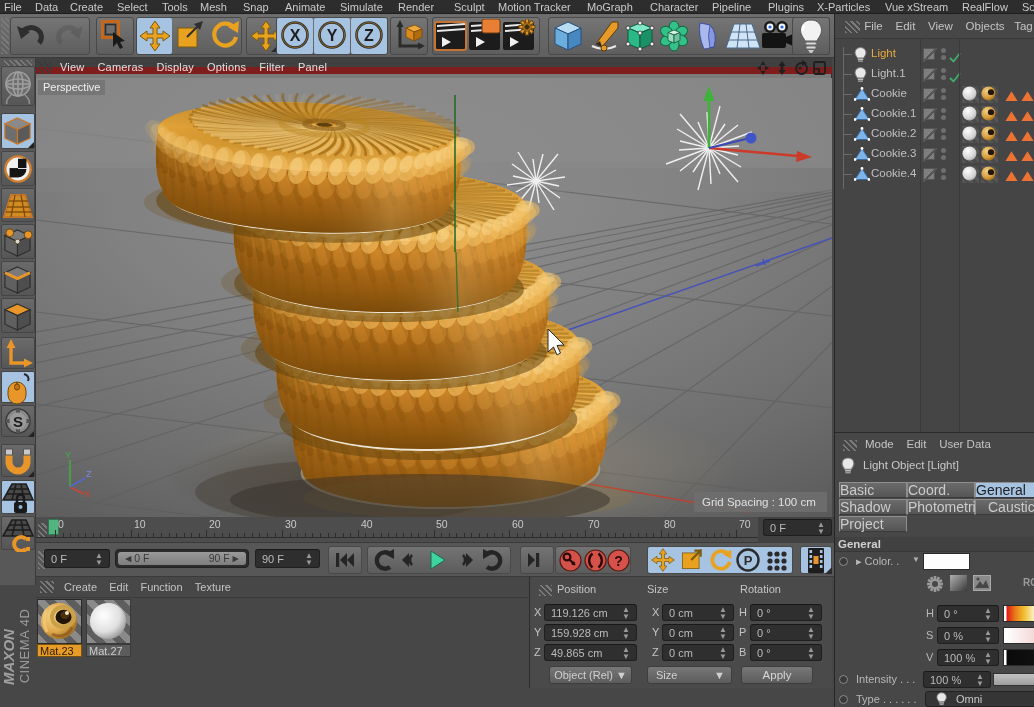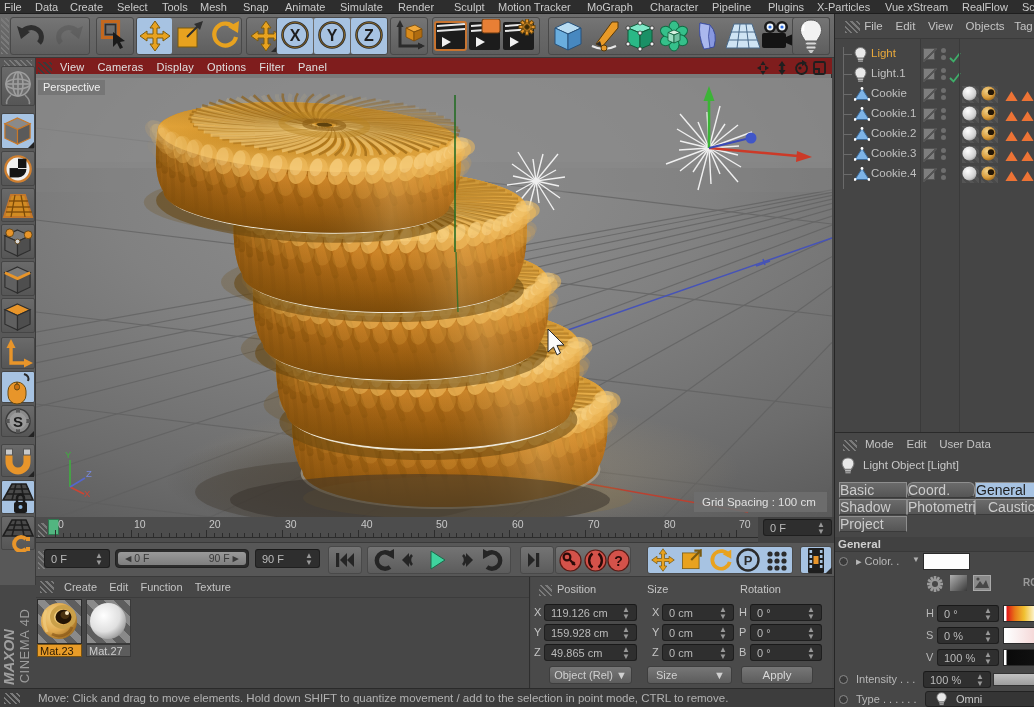--- a/index.html
+++ b/index.html
@@ -358,21 +358,21 @@
       </svg>
 </div>
 
 <div class="abs" style="left:0;top:585px;width:36px;height:103px;background:#474747">
 <div style="position:absolute;left:-25px;top:64px;transform:rotate(-90deg);width:66px;height:16px;text-align:center;white-space:nowrap">
 <span style="font-size:15px;font-weight:bold;font-style:italic;color:#a0a0a0">MAXON</span></div>
 <div style="position:absolute;left:-19px;top:53px;transform:rotate(-90deg);width:84px;height:16px;text-align:center;white-space:nowrap"><span style="font-size:13px;color:#9d9d9d;letter-spacing:0.5px">CINEMA 4D</span></div>
 </div>
 
 <div class="abs" id="vp" style="left:36px;top:58px;width:796px;height:459px;background:#7b7b7b;border-right:1px solid #2e2e2e">
-  <div class="abs" style="left:0;top:0;width:796px;height:16px;background:#7f1d1d;border-bottom:7px solid #7f1d1d">
+  <div class="abs" style="left:0;top:0;width:796px;height:16px;background:#404040;border-bottom:7px solid #7f1d1d">
     <div class="abs" style="left:2px;top:4px;width:14px;height:12px;background-image:repeating-linear-gradient(45deg,#3a3a3a 0 1.5px,transparent 1.5px 4px)"></div>
     <div class="abs" style="left:24px;top:3px;font-size:11px;color:#e0e0e0;letter-spacing:0.2px">View&nbsp;&nbsp;&nbsp;&nbsp;Cameras&nbsp;&nbsp;&nbsp;&nbsp;Display&nbsp;&nbsp;&nbsp;&nbsp;Options&nbsp;&nbsp;&nbsp;&nbsp;Filter&nbsp;&nbsp;&nbsp;&nbsp;Panel</div>
     <div class="abs" id="vpicons" style="right:6px;top:2px;width:70px;height:16px"><svg width="70" height="16" viewBox="0 0 70 16">
 <g fill="#1f1f1f">
               <path d="M7 1 L9.5 5 L4.5 5 Z"></path>
               <path d="M7 15 L9.5 11 L4.5 11 Z"></path>
               <path d="M1 8 L5 5.5 L5 10.5 Z"></path>
               <path d="M13 8 L9 5.5 L9 10.5 Z"></path>
 <path d="M26 1 L29.5 6 L22.5 6 Z"></path>
               <path d="M26 15 L29.5 10 L22.5 10 Z"></path>
@@ -2142,24 +2142,20 @@
       <div class="ibox" style="left:13px;top:67px;width:93px;height:17px">49.865 cm<span class="spin">▲<br>▼</span></div>
       <span class="abs mtxt" style="left:121px;top:69px">Z</span>
       <div class="ibox" style="left:131px;top:67px;width:72px;height:17px">0 cm<span class="spin">▲<br>▼</span></div>
       <span class="abs mtxt" style="left:208px;top:69px">B</span>
       <div class="ibox" style="left:219px;top:67px;width:72px;height:17px">0 °<span class="spin">▲<br>▼</span></div>
       <div class="abs btn" style="left:18px;top:89px;width:83px;height:18px;color:#d0d0d0;font-size:11px;text-align:center;line-height:17px">Object (Rel) ▼</div>
       <div class="abs btn" style="left:116px;top:89px;width:85px;height:18px;color:#d0d0d0;font-size:11px;line-height:17px"><span style="margin-left:8px">Size</span><span style="float:right;margin-right:6px">▼</span></div>
       <div class="abs btn" style="left:210px;top:89px;width:72px;height:18px;color:#d8d8d8;font-size:11.5px;text-align:center;line-height:17px">Apply</div>
     </div>
 
-<div class="abs" style="left:0;top:688px;width:1034px;height:19px;background:#3d3d3d;border-top:1px solid #2a2a2a">
-  <div class="abs grip" style="left:4px;top:4px;width:16px;height:11px"></div>
-  <div class="abs" style="left:38px;top:3px;font-size:11.5px;color:#b2b2b2;white-space:nowrap">Move: Click and drag to move elements. Hold down SHIFT to quantize movement / add to the selection in point mode, CTRL to remove.</div>
-</div>
 
 <div class="abs" id="objman" style="left:834px;top:14px;width:200px;height:418px;background:#454545;border-left:1px solid #262626">
   <div class="abs" style="left:0;top:0;width:100%;height:25px;background:#474747;border-bottom:1px solid #3a3a3a">
     <div class="abs grip" style="left:10px;top:7px;width:15px;height:12px"></div>
     <span class="abs mtxt" style="left:26px;top:6px;font-size:11.5px">&nbsp;File&nbsp;&nbsp;&nbsp;&nbsp;Edit&nbsp;&nbsp;&nbsp;&nbsp;View&nbsp;&nbsp;&nbsp;&nbsp;Objects&nbsp;&nbsp;&nbsp;Tag</span>
   </div>
   <div class="abs" id="otree" style="left:0;top:25px;width:200px;height:393px">
         <div class="abs" style="left:19px;top:8px;width:16px;height:16px"><svg width="13" height="16" viewBox="0 0 13 16">
             <path d="M 6.5 0.5 C 3 0.5 1 3 1 5.8 C 1 8 2.8 9.5 3.3 11 L 9.7 11 C 10.2 9.5 12 8 12 5.8 C 12 3 10 0.5 6.5 0.5 Z" fill="#e8e8e8" stroke="#777"></path>
             <rect x="3.8" y="11.5" width="5.4" height="1.6" fill="#bbb"></rect>
@@ -2399,21 +2395,21 @@
 <div class="abs" id="attr" style="left:834px;top:432px;width:200px;height:275px;background:#474747;border-left:1px solid #262626;border-top:1px solid #2a2a2a">
       <div class="abs grip" style="left:8px;top:7px;width:14px;height:11px"></div>
       <span class="abs mtxt" style="left:30px;top:5px;font-size:11.5px">Mode&nbsp;&nbsp;&nbsp;&nbsp;Edit&nbsp;&nbsp;&nbsp;&nbsp;User Data</span>
       <div class="abs" style="left:6px;top:24px"><svg width="14" height="18" viewBox="0 0 13 16">
           <path d="M 6.5 0.5 C 3 0.5 1 3 1 5.8 C 1 8 2.8 9.5 3.3 11 L 9.7 11 C 10.2 9.5 12 8 12 5.8 C 12 3 10 0.5 6.5 0.5 Z" fill="#e8e8e8" stroke="#777"></path>
           <rect x="3.8" y="11.5" width="5.4" height="1.6" fill="#bbb"></rect>
           <rect x="4.1" y="13.4" width="4.8" height="1.5" fill="#999"></rect>
         </svg></div>
       <span class="abs" style="left:28px;top:26px;font-size:11.5px;color:#c8c8c8">Light Object [Light]</span>
       <div class="tab" style="left:4px;top:49px;width:68px;height:16px;">Basic</div>
-      <div class="tab" style="left:72px;top:49px;width:68px;height:16px;border-radius:6px;">Coord.</div>
+      <div class="tab" style="left:72px;top:49px;width:68px;height:16px;">Coord.</div>
       <div class="tab" style="left:140px;top:49px;width:60px;height:16px;background:#a7c3e2;color:#1e1e1e;">General</div>
       <div class="tab" style="left:4px;top:66px;width:68px;height:16px;">Shadow</div>
       <div class="tab" style="left:72px;top:66px;width:68px;height:16px;">Photometric</div>
       <div class="tab" style="left:140px;top:66px;width:60px;height:16px;padding-left:12px;">Caustics</div>
       <div class="tab" style="left:4px;top:83px;width:68px;height:16px;">Project</div>
       <div class="abs" style="left:0;top:104px;width:200px;height:15px;background:#414141;border-bottom:1px solid #383838">
         <span style="position:absolute;left:3px;top:1px;font-size:11.5px;font-weight:bold;color:#d0d0d0">General</span>
       </div>
       <div class="abs" style="left:4px;top:124px;width:9px;height:9px;border-radius:50%;border:1.5px solid #8a8a8a;background:#3a3a3a"></div>
       <span class="abs" style="left:21px;top:122px;font-size:11px;color:#b8b8b8">▸ Color. .</span>

